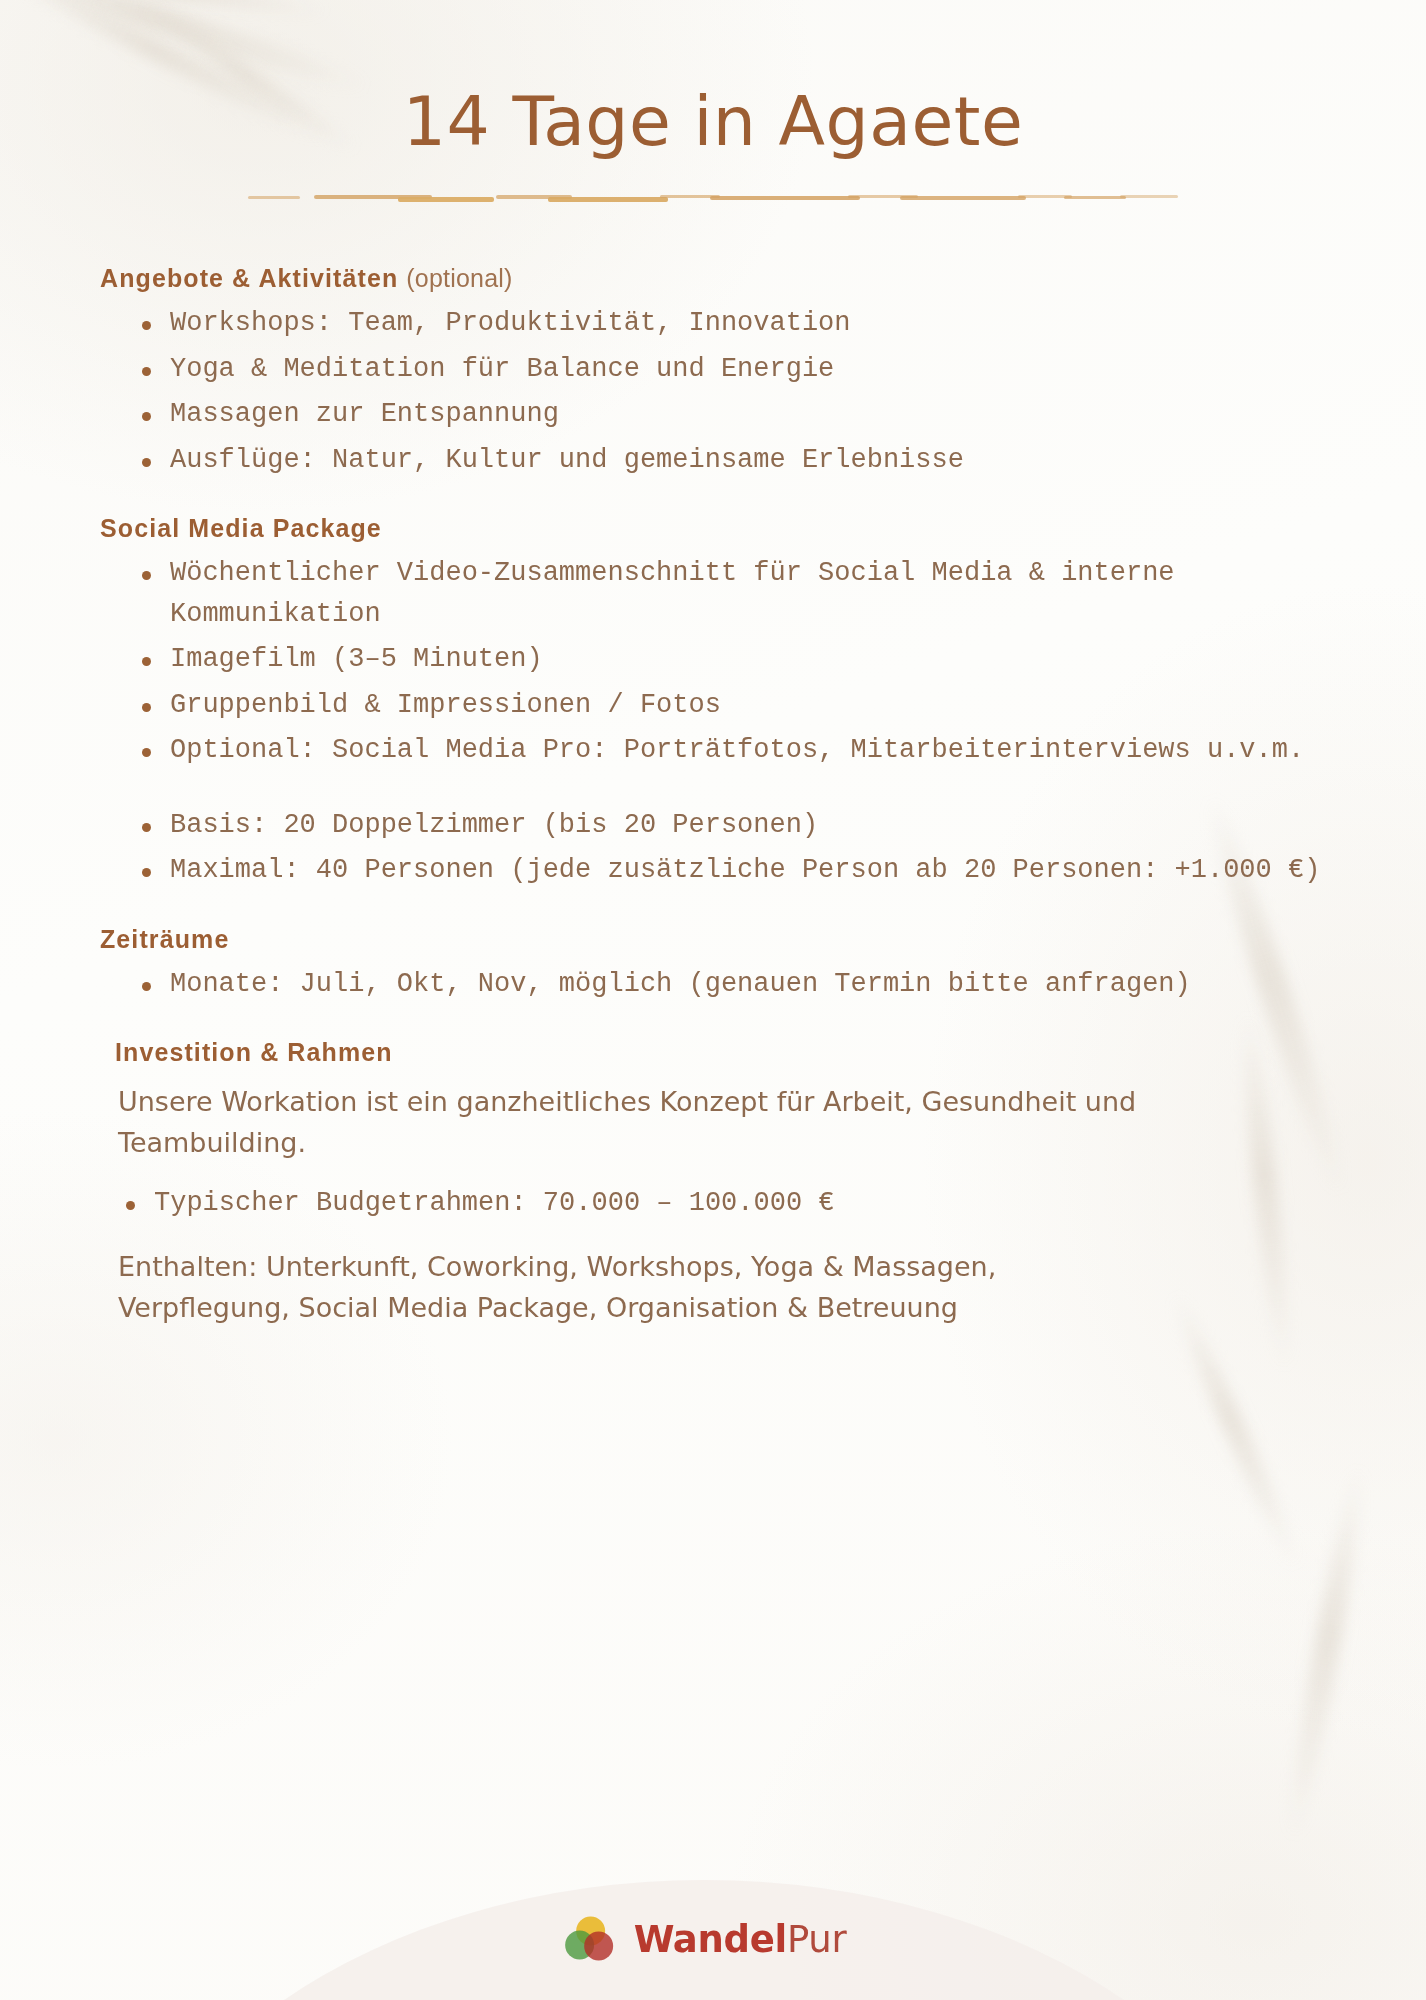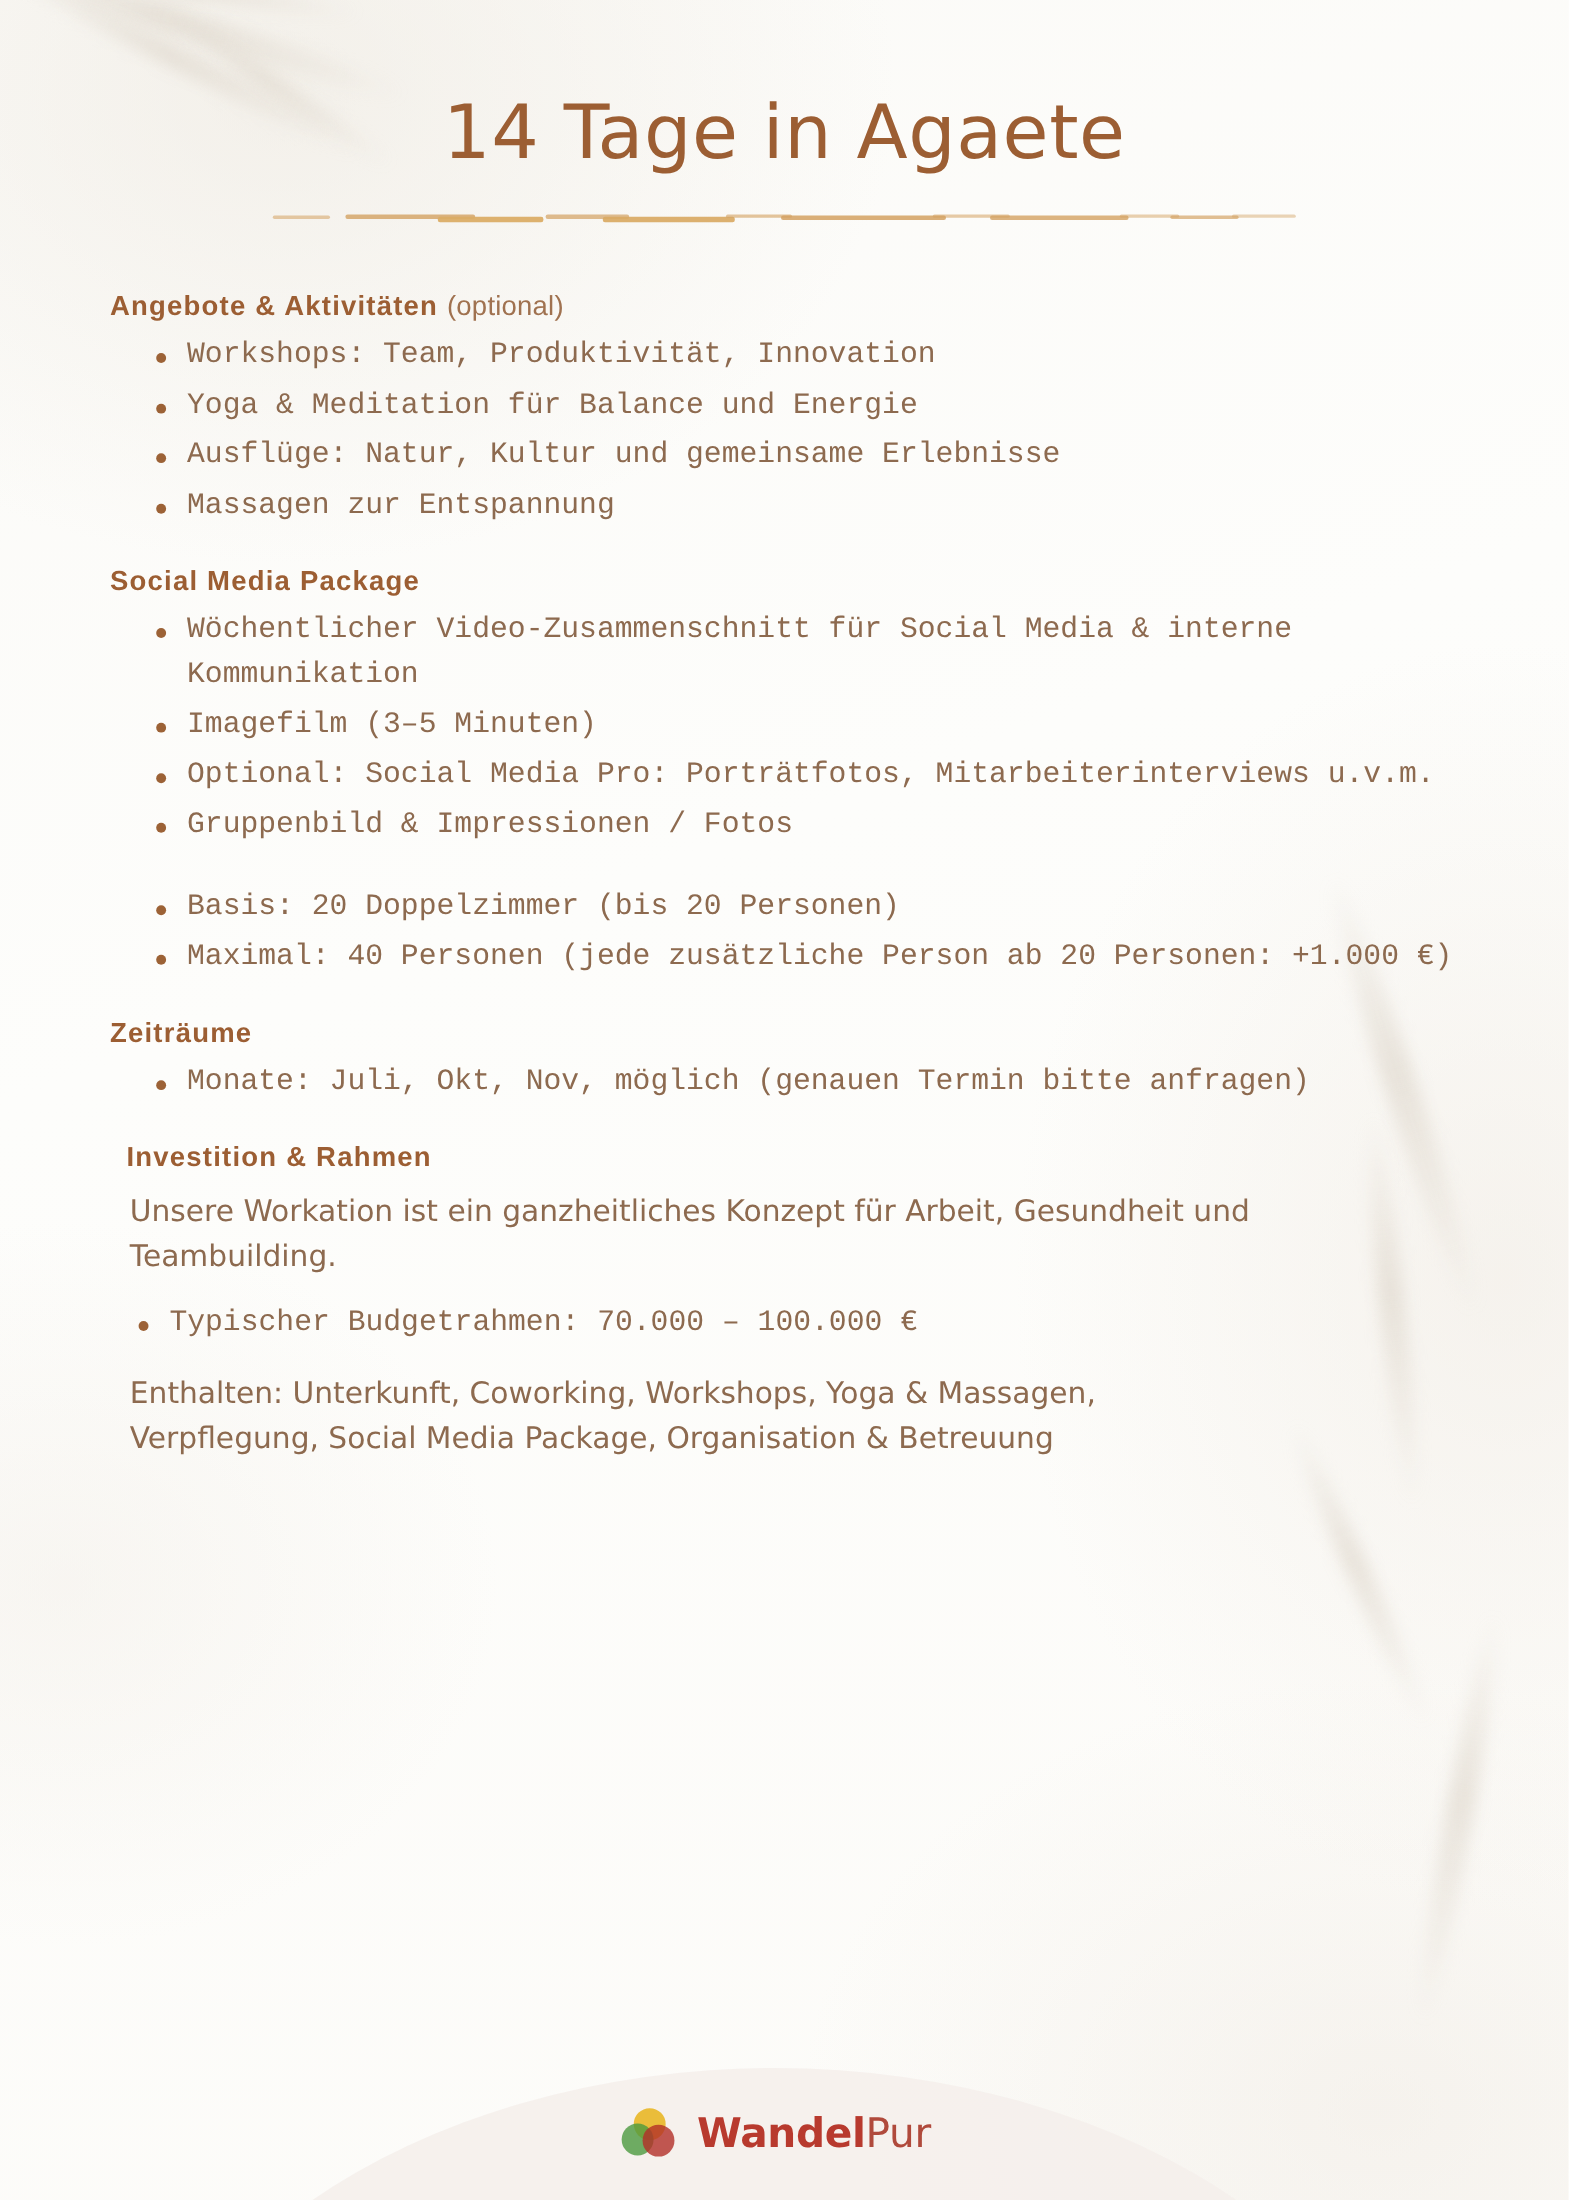--- a/index.html
+++ b/index.html
@@ -234,34 +234,34 @@
   <div class="content">
 
     <div class="section">
       <div class="section-heading">
         <span>Angebote &amp; Aktivitäten</span>
         <span class="opt">(optional)</span>
       </div>
       <ul class="bullets">
         <li>Workshops: Team, Produktivität, Innovation</li>
         <li>Yoga &amp; Meditation für Balance und Energie</li>
+        <li>Massagen zur Entspannung</li>
         <li>Ausflüge: Natur, Kultur und gemeinsame Erlebnisse</li>
-        <li>Massagen zur Entspannung</li>
       </ul>
     </div>
 
     <div class="section">
       <div class="section-heading">
         <span>Social Media Package</span>
       </div>
       <ul class="bullets">
         <li>Wöchentlicher Video-Zusammenschnitt für Social Media &amp; interne Kommunikation</li>
         <li>Imagefilm (3–5 Minuten)</li>
+        <li>Gruppenbild &amp; Impressionen / Fotos</li>
         <li>Optional: Social Media Pro: Porträtfotos, Mitarbeiterinterviews u.v.m.</li>
-        <li>Gruppenbild &amp; Impressionen / Fotos</li>
       </ul>
     </div>
 
     <div class="section">
       <ul class="bullets">
         <li>Basis: 20 Doppelzimmer (bis 20 Personen)</li>
         <li>Maximal: 40 Personen (jede zusätzliche Person ab 20 Personen: +1.000 €)</li>
       </ul>
     </div>
 

